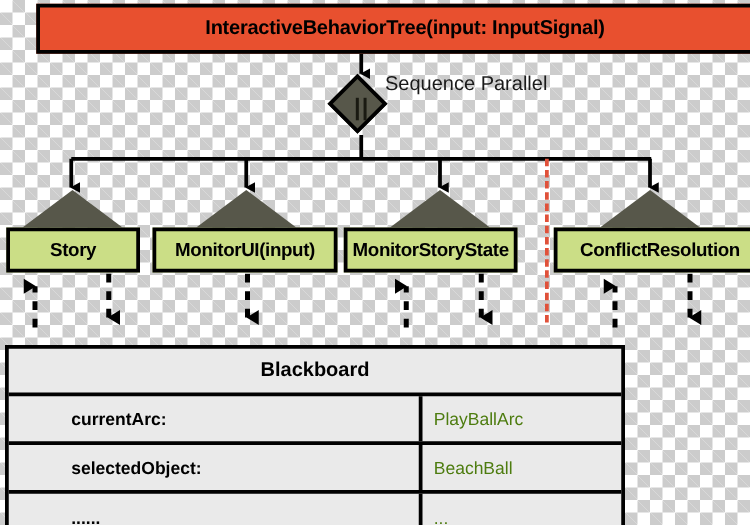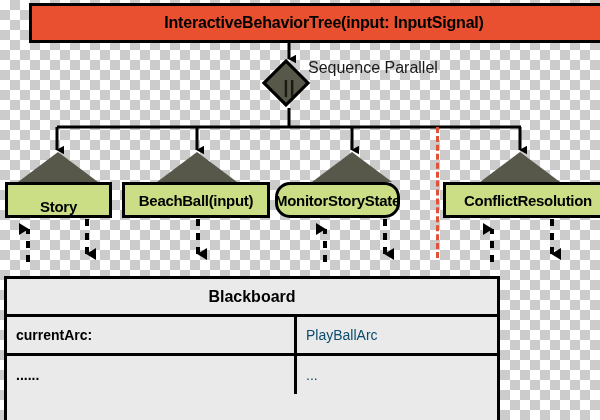--- a/index.html
+++ b/index.html
@@ -165,20 +165,21 @@
   .bb-header .label {
     font-size: 16px;
     font-weight: bold;
     color: #000000;
   }
   .bb-row {
     display: flex;
     height: 39px;
     box-sizing: border-box;
     border-bottom: 3px solid #000000;
+    padding-left: 41px;
   }
   .bb-row.last {
     border-bottom: none;
     height: 38px;
   }
   .bb-key {
     width: 290px;
     box-sizing: border-box;
     border-right: 3px solid #000000;
     display: flex;
@@ -188,21 +189,21 @@
     font-weight: bold;
     color: #000000;
   }
   .bb-val {
     flex: 1;
     box-sizing: border-box;
     display: flex;
     align-items: center;
     padding-left: 9px;
     font-size: 14px;
-    color: #0c4a6e;
+    color: #4d7c0f;
   }
 </style>
 </head>
 <body>
 
 <div id="diagram">
 
   <svg id="wires" viewBox="0 0 600 420">
     <defs>
       <marker id="arrowSolid" markerWidth="9" markerHeight="9" refX="4.5" refY="7.6" orient="auto" markerUnits="userSpaceOnUse">
@@ -270,49 +271,53 @@
 
   <div class="diamond-wrap">
     <div class="diamond"></div>
     <div class="diamond-glyph">||</div>
   </div>
   <div class="seq-label">Sequence Parallel</div>
 
   <div class="red-divider"></div>
 
   <div class="task-hat" style="left:18px; top:152px;"></div>
-  <div class="task-node" style="left:5px; width:107px;align-items:flex-end;">
+  <div class="task-node" style="left:5px; width:107px;">
     <span class="label">Story</span>
   </div>
 
   <div class="task-hat" style="left:157px; top:152px;"></div>
   <div class="task-node" style="left:122px; width:148px;">
-    <span class="label">BeachBall(input)</span>
+    <span class="label">MonitorUI(input)</span>
   </div>
 
   <div class="task-hat" style="left:312px; top:152px;"></div>
-  <div class="task-node" style="left:275px; width:125px;border-radius:15px;">
+  <div class="task-node" style="left:275px; width:139px;">
     <span class="label">MonitorStoryState</span>
   </div>
 
   <div class="task-hat" style="left:480px; top:152px;"></div>
   <div class="task-node" style="left:443px; width:170px;">
     <span class="label">ConflictResolution</span>
   </div>
 
   <div class="blackboard">
     <div class="bb-header">
       <span class="label">Blackboard</span>
     </div>
 
     <div class="bb-row">
       <div class="bb-key">currentArc:</div>
       <div class="bb-val">PlayBallArc</div>
     </div>
 
+    <div class="bb-row">
+      <div class="bb-key">selectedObject:</div>
+      <div class="bb-val">BeachBall</div>
+    </div>
 
     <div class="bb-row last">
       <div class="bb-key">......</div>
       <div class="bb-val">...</div>
     </div>
   </div>
 
 </div>
 
 </body></html>

